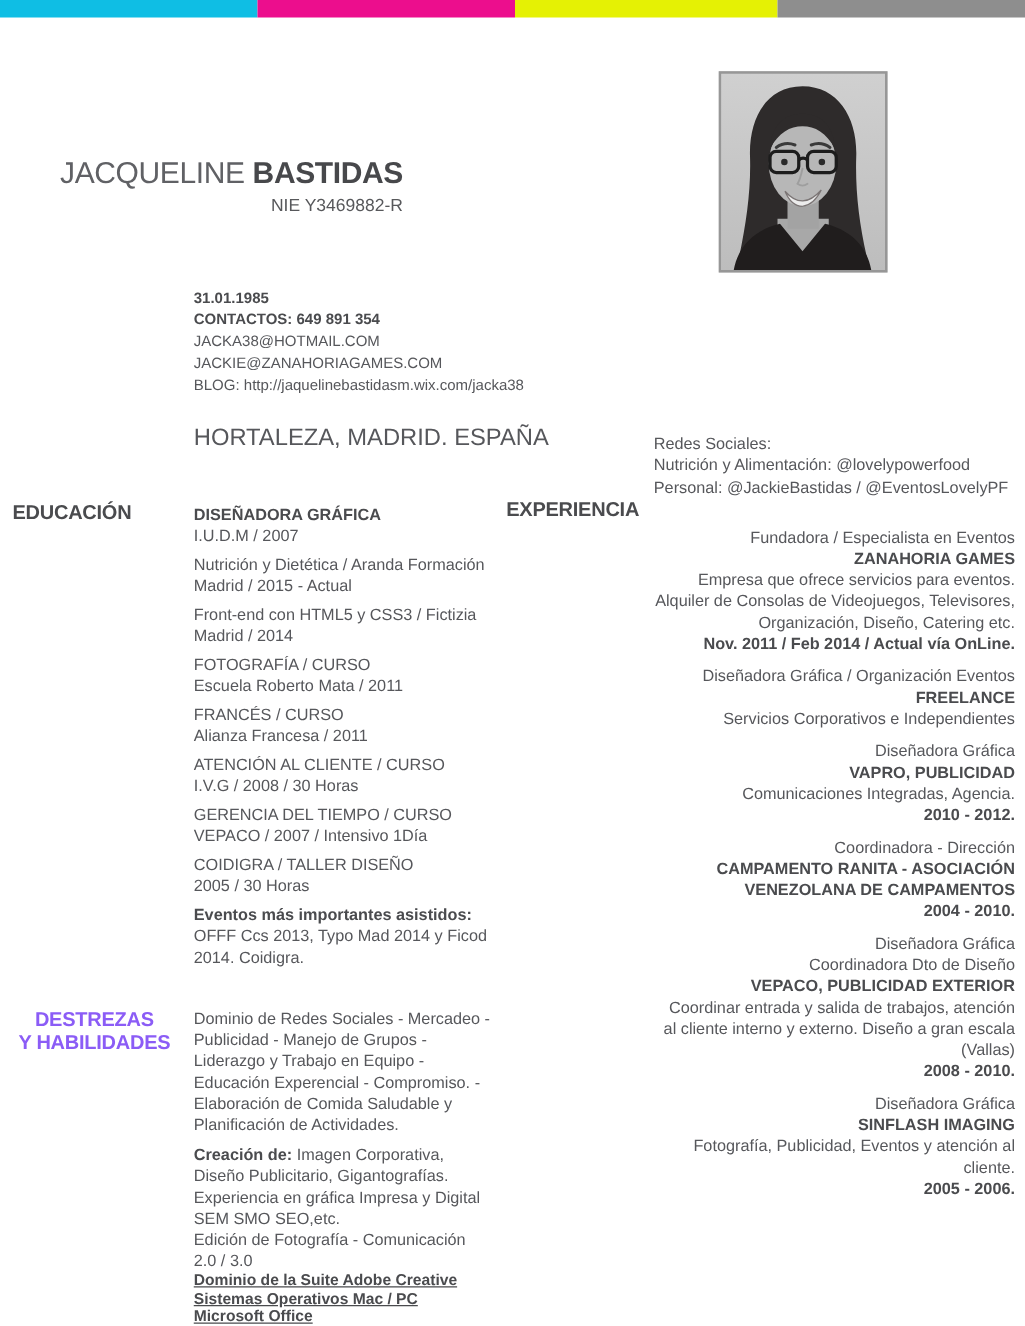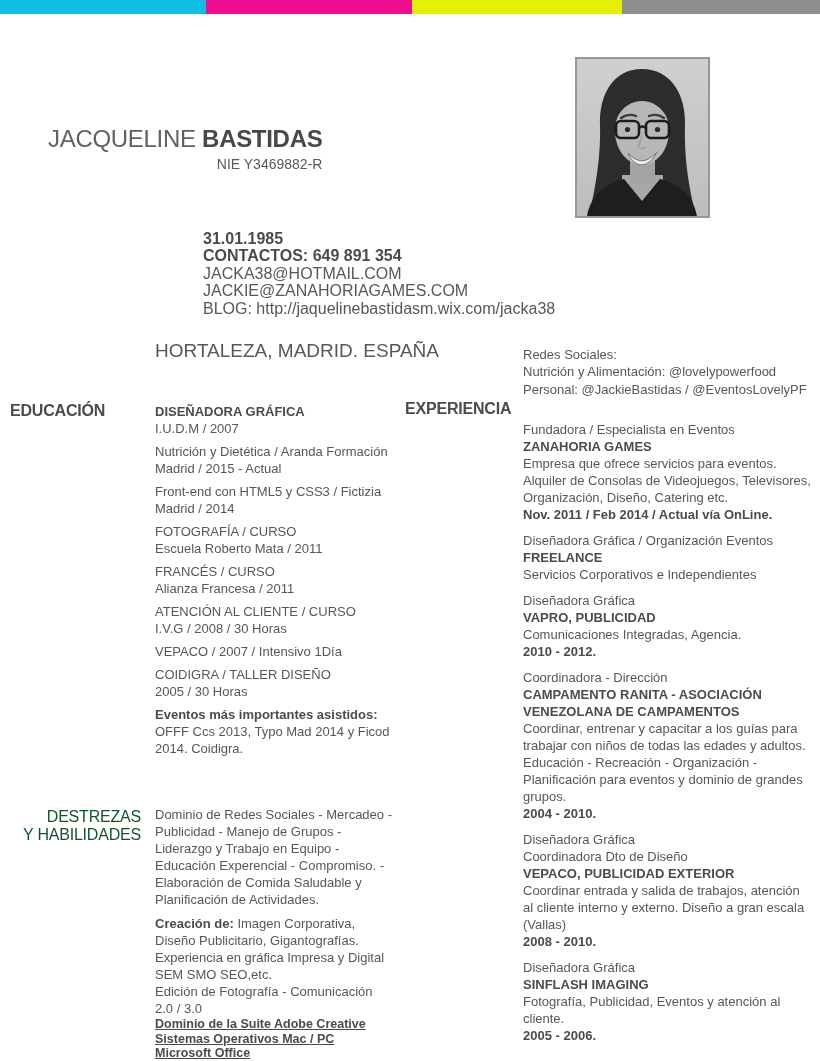--- a/index.html
+++ b/index.html
@@ -22,42 +22,42 @@
   }
   .photo svg { display:block; }
 
   
   .name-block { position:absolute; left:48px; top:125px; }
   .name { font-size:24px; letter-spacing:-0.3px; color:#606165; white-space:nowrap; }
   .name .last { font-weight:700; color:#47484b; }
   .nie { font-size:14px; color:#57585b; text-align:right; margin-top:3px; }
 
   
-  .contact { position:absolute; left:155px; top:230px; font-size:16px; line-height:17.4px;margin-left:48px; }
+  .contact { position:absolute; left:155px; top:230px; font-size:12px; line-height:17.4px; }
   .location { position:absolute; left:155px; top:340px; font-size:19px; }
 
   
   .social { position:absolute; left:523px; top:346px; width:292px; font-size:13px; line-height:17.4px; }
 
   
   .section-heading { font-size:16px; font-weight:700; color:#4a4b4e; letter-spacing:-0.2px; }
   #edu-heading { position:absolute; left:10px; top:402px; width:131px; text-align:left; }
   #xp-heading  { position:absolute; left:405px; top:400px; }
   .skills-heading {
-    position:absolute; left:10px; top:808px; width:131px; text-align:right;
-    font-size:16px; font-weight:400; color:#14532d; line-height:18px; letter-spacing:-0.2px;
+    position:absolute; left:10px; top:808px; width:131px; text-align:center;
+    font-size:16px; font-weight:700; color:#8b5cf6; line-height:18px; letter-spacing:-0.2px;
   }
 
   
   .edu-list { position:absolute; left:155px; top:403px; width:248px; font-size:13px; line-height:17px; }
   .edu-item { margin-bottom:6px; }
 
   
   .xp-list { position:absolute; left:523px; top:421px; width:289px; font-size:13px; line-height:17px; }
-  .xp-item { margin-bottom:9px; }
+  .xp-item { margin-bottom:9px;text-align:right; }
 
   
   .skills { position:absolute; left:155px; top:806px; width:254px; font-size:13px; line-height:17px; }
   .skills .para { margin:0 16px 7px 0; }
   .tools div { font-size:12.5px; line-height:14.5px; font-weight:700; color:#4a4b4e;text-decoration:underline; }
 </style>
 </head>
 <body>
 
 <div id="page">
@@ -143,20 +143,21 @@
     </div>
     <div class="edu-item">
       <div>FRANCÉS / CURSO</div>
       <div>Alianza Francesa / 2011</div>
     </div>
     <div class="edu-item">
       <div>ATENCIÓN AL CLIENTE / CURSO</div>
       <div>I.V.G / 2008 / 30 Horas</div>
     </div>
     <div class="edu-item">
+      <div>GERENCIA DEL TIEMPO / CURSO</div>
       <div>VEPACO / 2007 / Intensivo 1Día</div>
     </div>
     <div class="edu-item">
       <div>COIDIGRA / TALLER DISEÑO</div>
       <div>2005 / 30 Horas</div>
     </div>
     <div class="edu-item">
       <div class="bold">Eventos más importantes asistidos:</div>
       <div>OFFF Ccs 2013, Typo Mad 2014 y Ficod 2014. Coidigra.</div>
     </div>
@@ -177,21 +178,20 @@
     </div>
     <div class="xp-item">
       <div>Diseñadora Gráfica</div>
       <div class="bold">VAPRO, PUBLICIDAD</div>
       <div>Comunicaciones Integradas, Agencia.</div>
       <div class="bold">2010 - 2012.</div>
     </div>
     <div class="xp-item">
       <div>Coordinadora - Dirección</div>
       <div class="bold">CAMPAMENTO RANITA - ASOCIACIÓN VENEZOLANA DE CAMPAMENTOS</div>
-      <div>Coordinar, entrenar y capacitar a los guías para trabajar con niños de todas las edades y adultos. Educación - Recreación - Organización - Planificación para eventos y dominio de grandes grupos.</div>
       <div class="bold">2004 - 2010.</div>
     </div>
     <div class="xp-item">
       <div>Diseñadora Gráfica</div>
       <div>Coordinadora Dto de Diseño</div>
       <div class="bold">VEPACO, PUBLICIDAD EXTERIOR</div>
       <div>Coordinar entrada y salida de trabajos, atención al cliente interno y externo. Diseño a gran escala (Vallas)</div>
       <div class="bold">2008 - 2010.</div>
     </div>
     <div class="xp-item">

